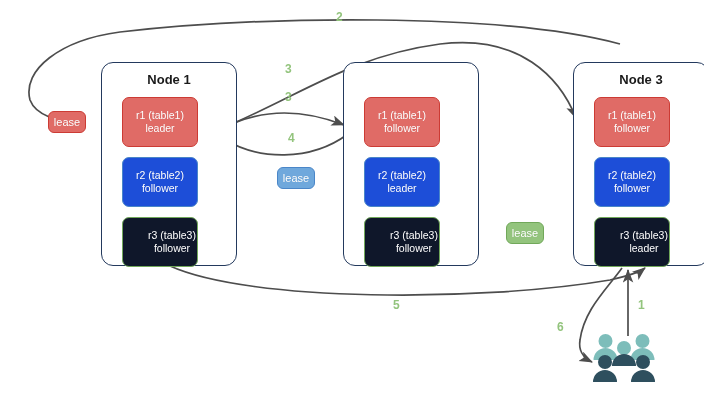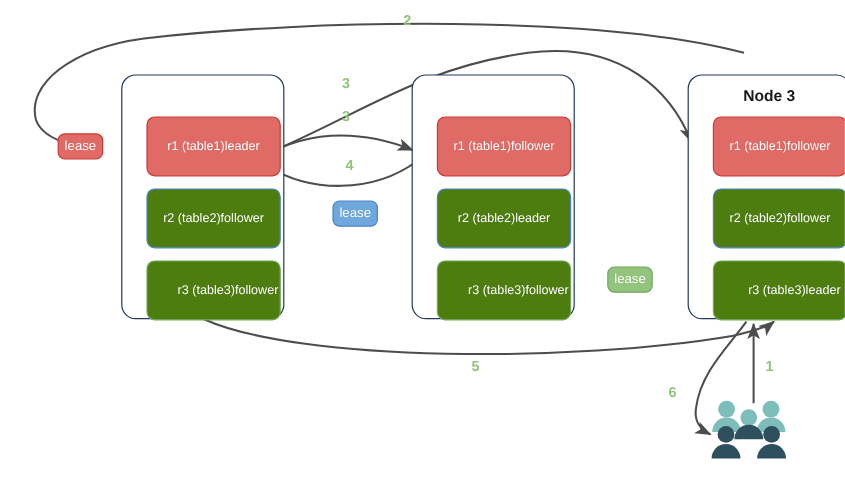--- a/index.html
+++ b/index.html
@@ -24,36 +24,37 @@
     position:absolute;
     left:0;right:0;top:9px;
     text-align:center;
     font-size:13px;
     font-weight:bold;
     color:#1a1a1a;
   }
   .replica{
     position:absolute;
     left:20px;
-    width:112px;
+    width:76px;
     height:50px;
     border-radius:7px;
     box-sizing:border-box;
     display:flex;
+    flex-direction:column;
     align-items:center;
     justify-content:center;
     color:#ffffff;
     font-size:10.5px;
     line-height:13px;
     text-shadow:0 0 1px rgba(0,0,0,.12);
   }
   .replica .ln{display:block;}
   .rep-red{background:#e06b66;border:1.4px solid #cc3b34;}
-  .rep-blue{background:#4d7c0f;border:1.4px solid #4a86c8;}
-  .rep-green{background:#4d7c0f;border:1.4px solid #71a85a;padding-left:24px;}
+  .rep-blue{background:#1d4ed8;border:1.4px solid #4a86c8;}
+  .rep-green{background:#0f172a;border:1.4px solid #71a85a;padding-left:24px;}
 
   .r-slot1{top:34px;}
   .r-slot2{top:94px;}
   .r-slot3{top:154px;}
 
   .lease{
     position:absolute;
     width:38px;height:22px;
     border-radius:6px;
     box-sizing:border-box;
@@ -96,20 +97,21 @@
     <path d="M 348 134 C 310 162 258 160 224 139" fill="none" stroke="#4d4d4d" stroke-width="1.7" marker-end="url(#ah)"></path>
 
     <path d="M 170 266 C 250 302 480 302 610 280 C 628 276 640 272 645 268" fill="none" stroke="#4d4d4d" stroke-width="1.7" marker-end="url(#ah)"></path>
 
     <path d="M 628 336 L 628 270" fill="none" stroke="#4d4d4d" stroke-width="1.7" marker-end="url(#ah)"></path>
 
     <path d="M 622 268 C 606 290 584 310 580 340 C 578 352 584 358 592 362" fill="none" stroke="#4d4d4d" stroke-width="1.7" marker-end="url(#ah)"></path>
   </svg>
 
   <div class="node" style="left:101px;top:62px;width:136px;height:204px;">
+    <div class="node-title">Node 1</div>
     <div class="replica rep-red r-slot1">
       <span class="ln">r1 (table1)</span>
       <span class="ln">leader</span>
     </div>
     <div class="replica rep-blue r-slot2">
       <span class="ln">r2 (table2)</span>
       <span class="ln">follower</span>
     </div>
     <div class="replica rep-green r-slot3">
       <span class="ln">r3 (table3)</span>

